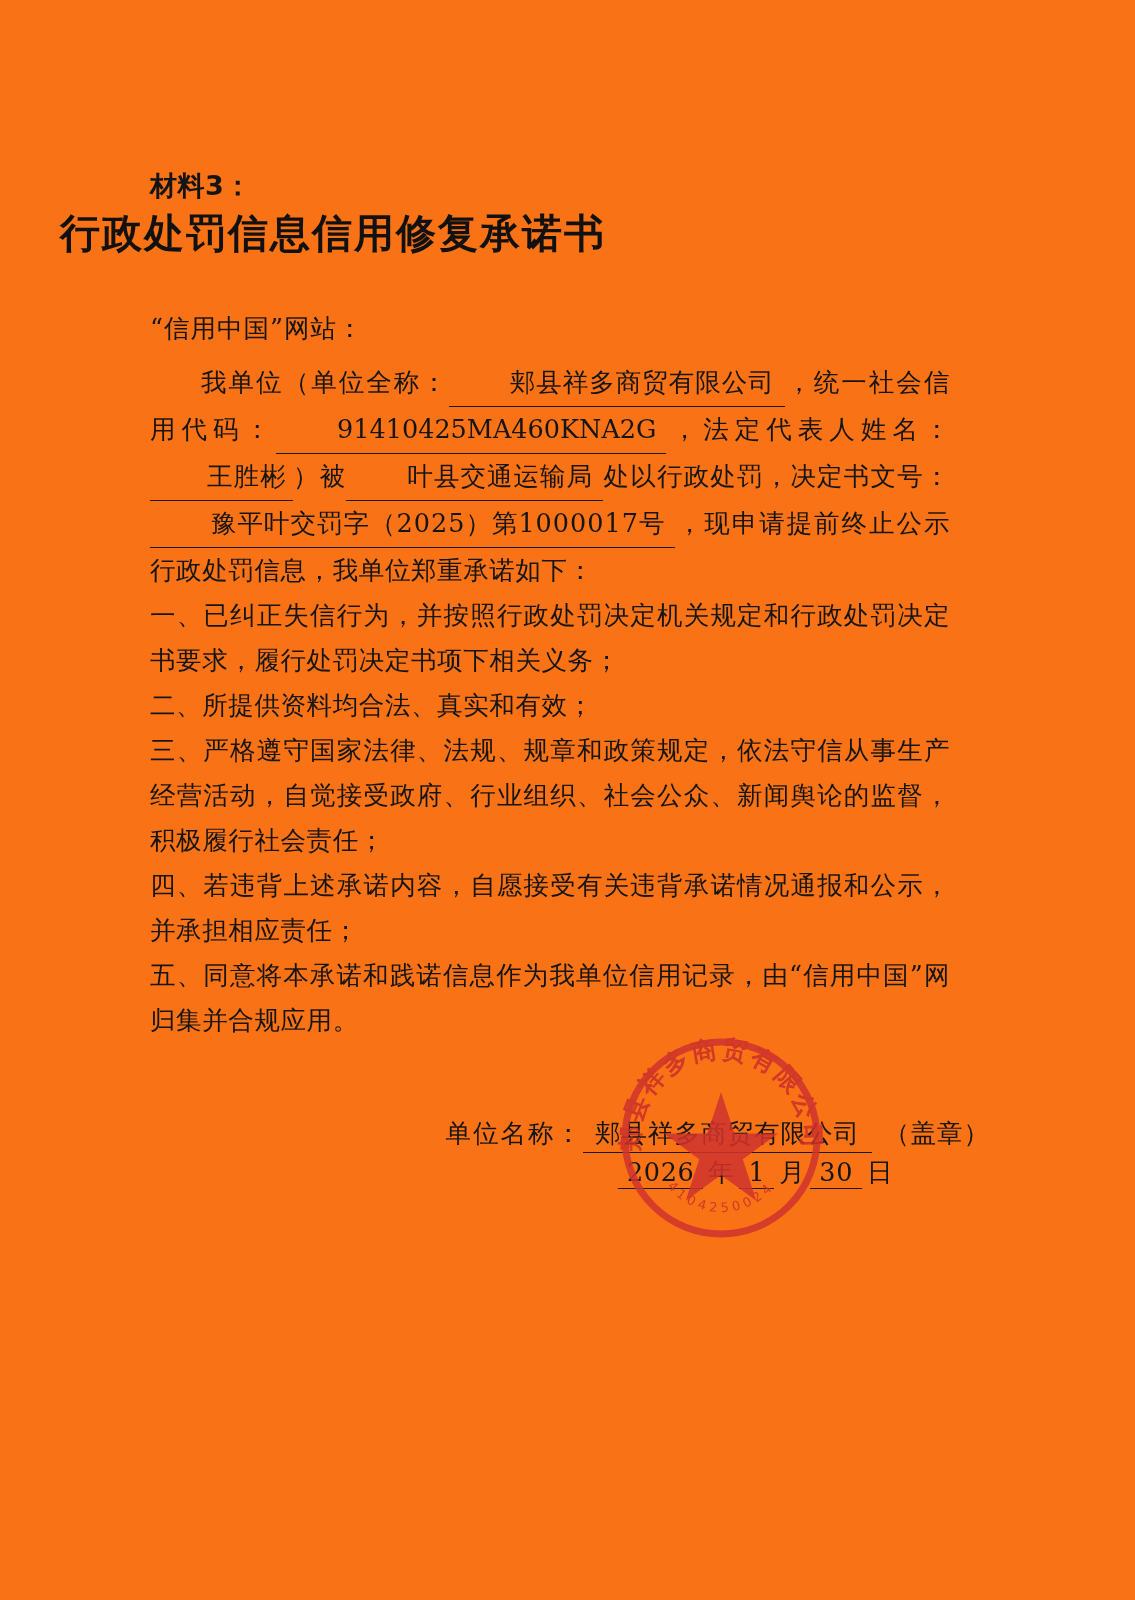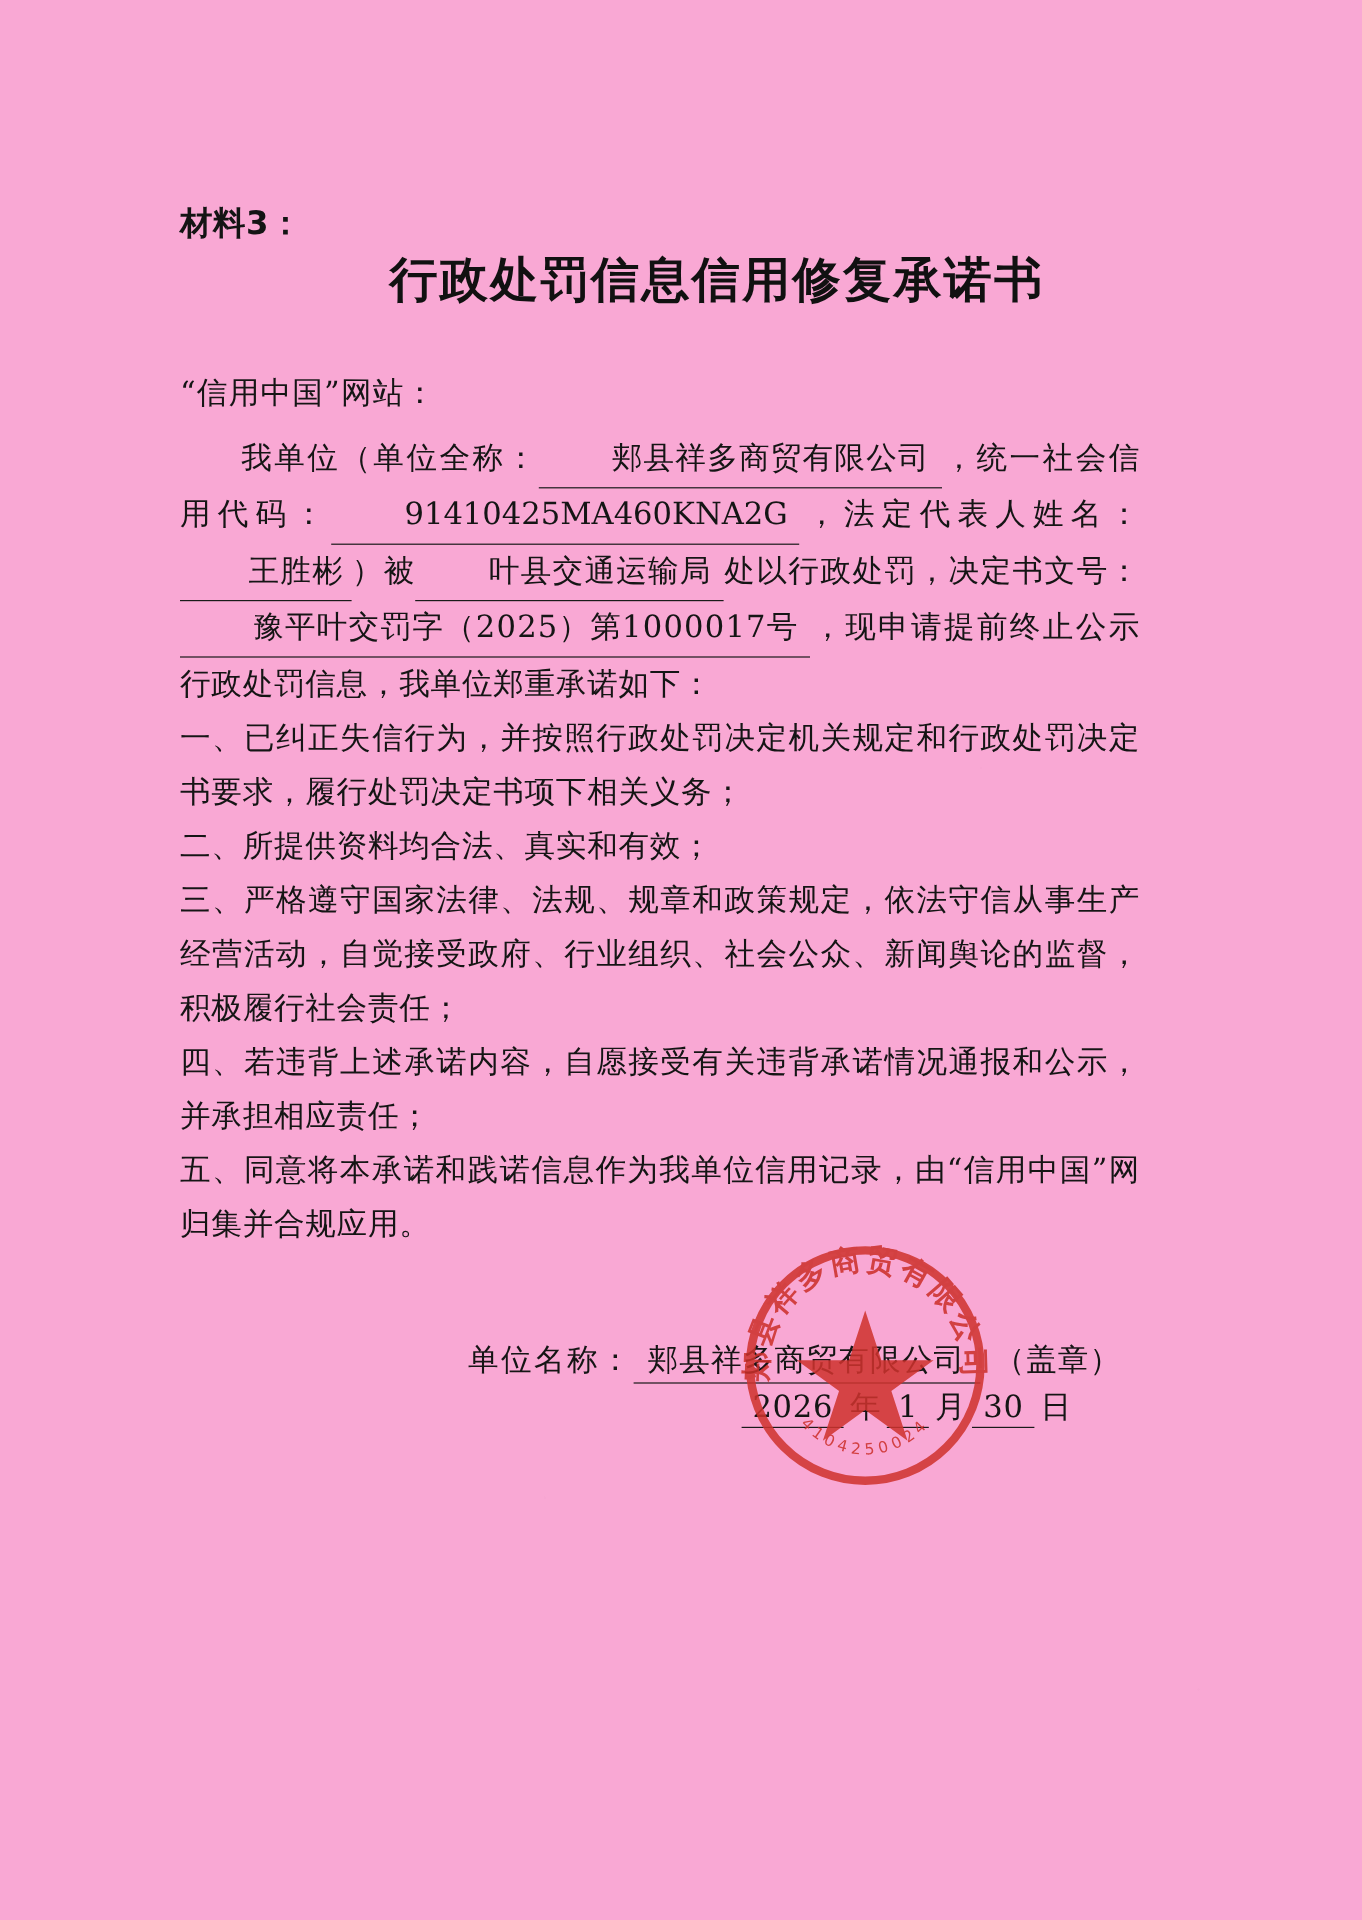--- a/index.html
+++ b/index.html
@@ -8,21 +8,21 @@
     padding: 0;
     background: #ffffff;
   }
   body {
     font-family: "DejaVu Sans", "Liberation Sans", sans-serif;
   }
   .page {
     position: relative;
     width: 1135px;
     height: 1600px;
-    background: #f9a8d4;
+    background: #f97316;
     overflow: hidden;
   }
   
   .scan-noise {
     position: absolute;
     inset: 0;
     pointer-events: none;
     background:
       radial-gradient(circle at 18% 12%, rgba(0,0,0,0.012) 0 1px, transparent 1px),
       radial-gradient(circle at 72% 40%, rgba(0,0,0,0.010) 0 1px, transparent 1px),
@@ -38,21 +38,20 @@
     font-weight: 700;
     letter-spacing: 0.5px;
     color: #141414;
     white-space: nowrap;
   }
   .doc-title {
     position: absolute;
     left: 0;
     right: 0;
     top: 206px;
-    text-align: center;
     padding-left: 60px;
     font-family: "DejaVu Serif", "Liberation Serif", serif;
     font-size: 40px;
     font-weight: 700;
     letter-spacing: 2px;
     color: #111111;
   }
   .body-block {
     position: absolute;
     left: 150px;
@@ -106,20 +105,21 @@
     width: 600px;
     font-family: "DejaVu Serif", "Liberation Serif", serif;
     font-size: 25.5px;
     color: #151515;
   }
   .sign-row {
     display: flex;
     align-items: baseline;
     white-space: nowrap;
     letter-spacing: 0.6px;
+    justify-content: flex-end;
   }
   .sign-row .label {
     letter-spacing: 2px;
   }
   .sign-blank {
     border-bottom: 1.6px solid #1a1a1a;
     padding: 0 12px 1px 12px;
     text-align: center;
     letter-spacing: 1px;
   }

